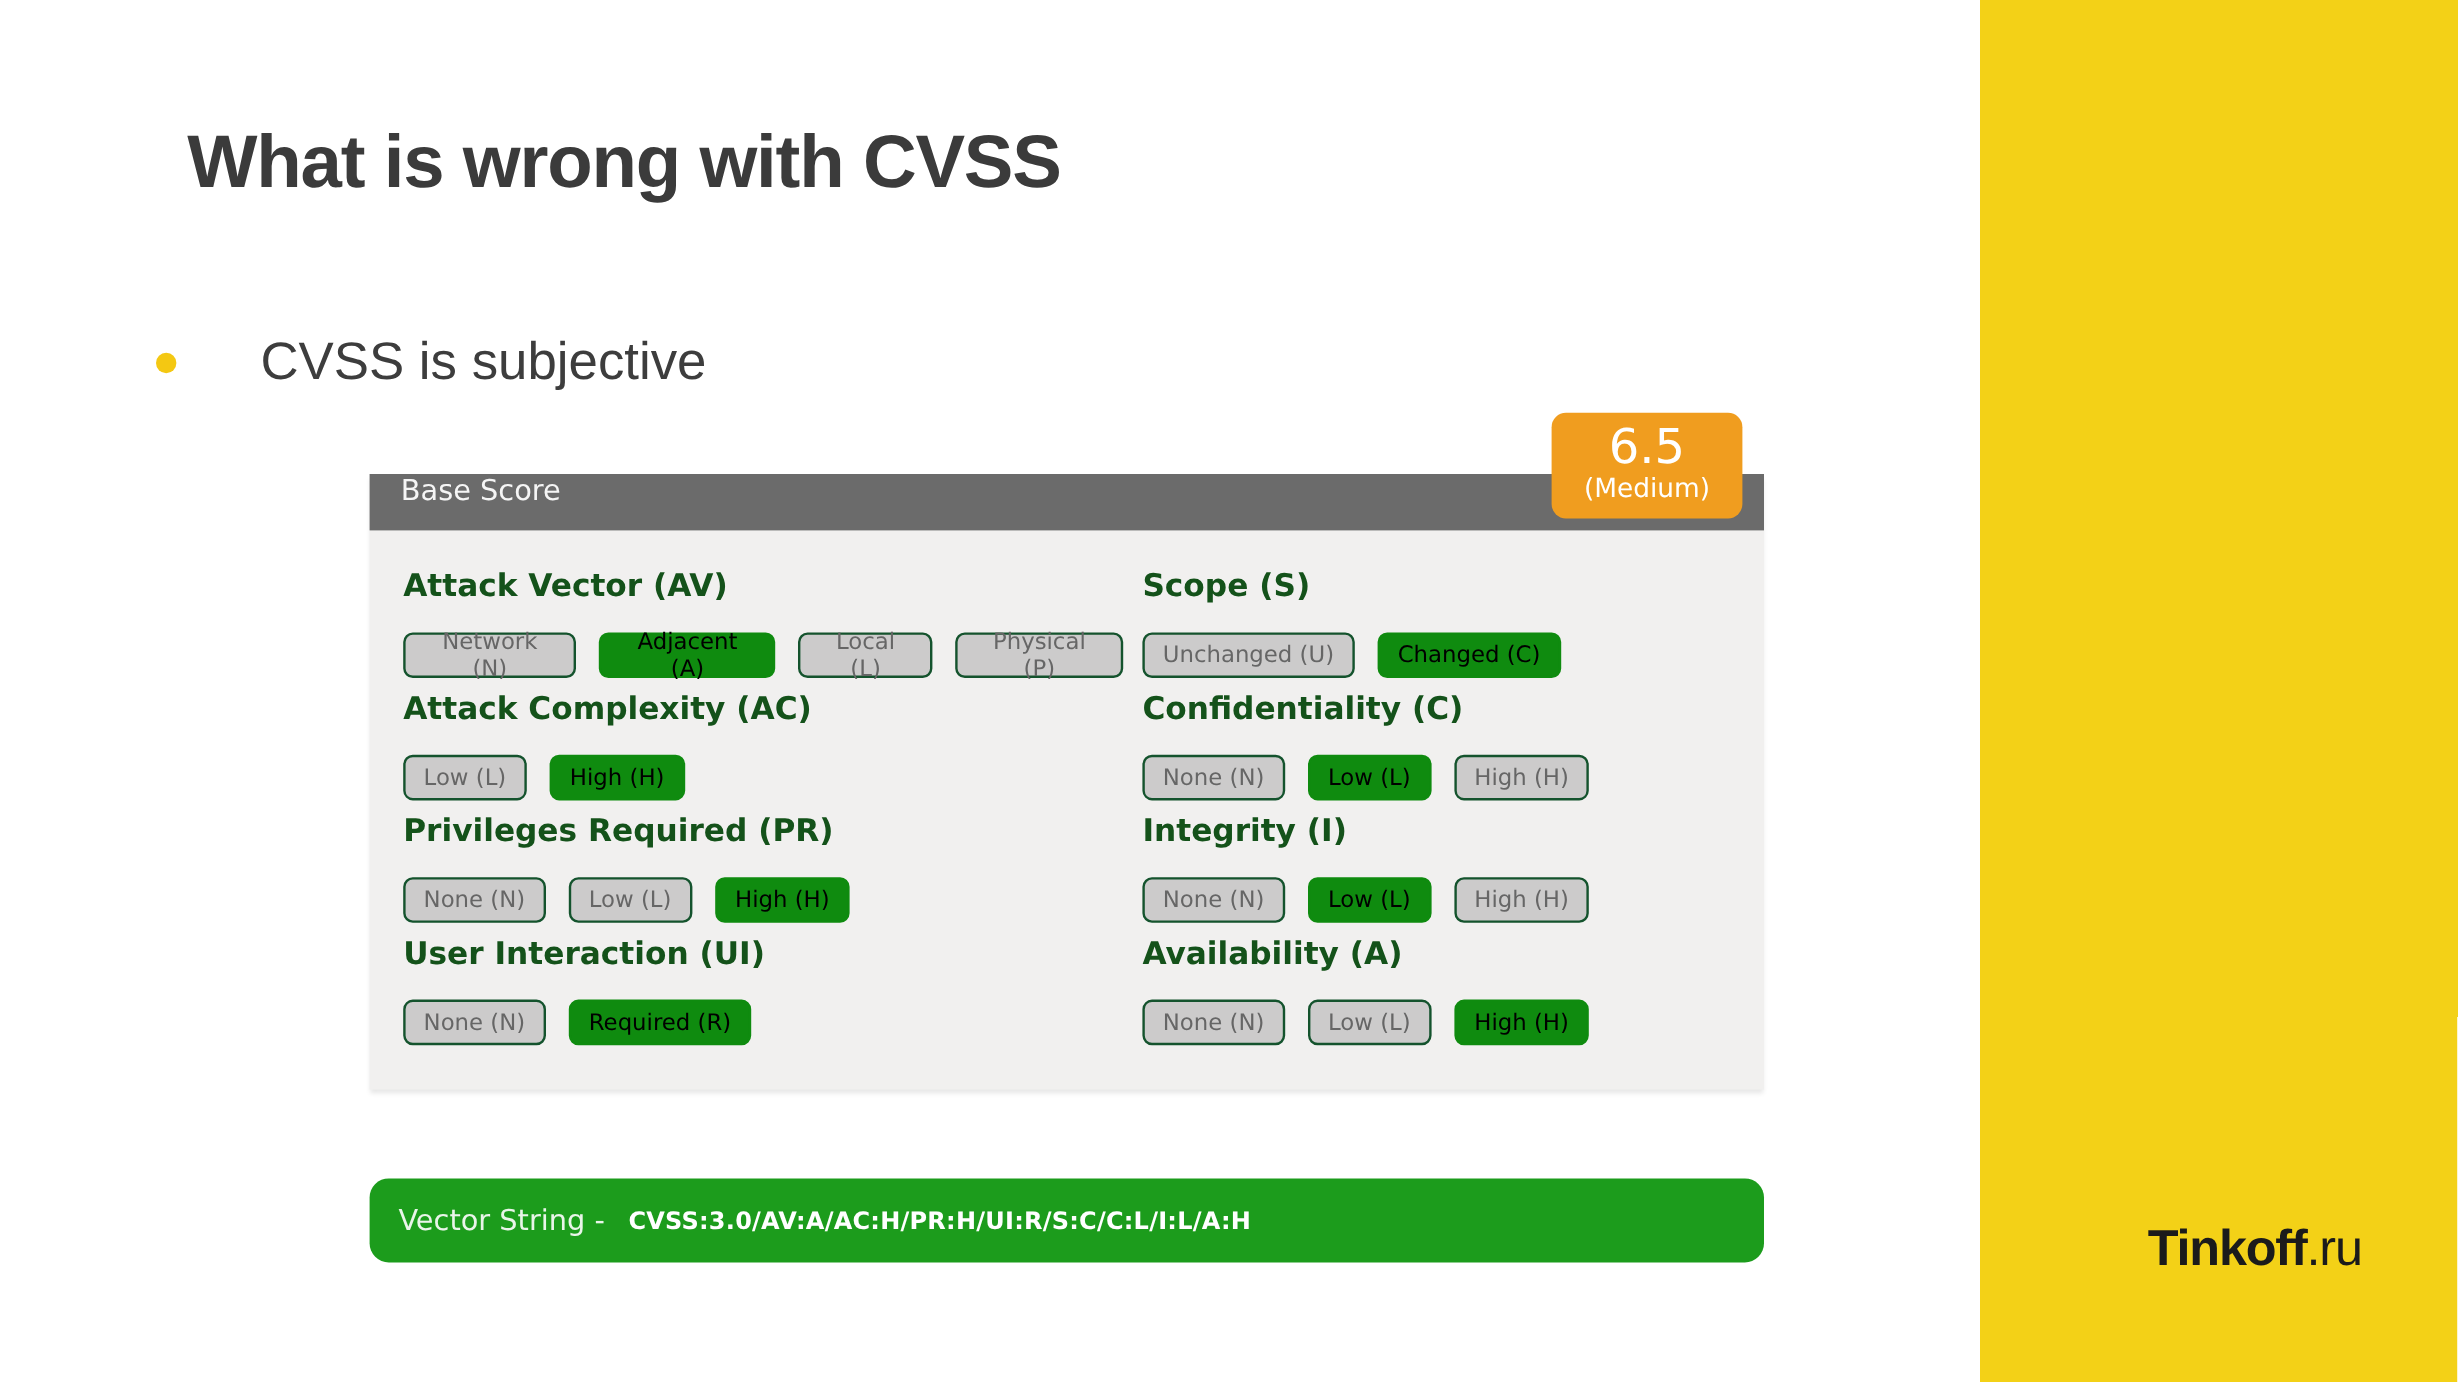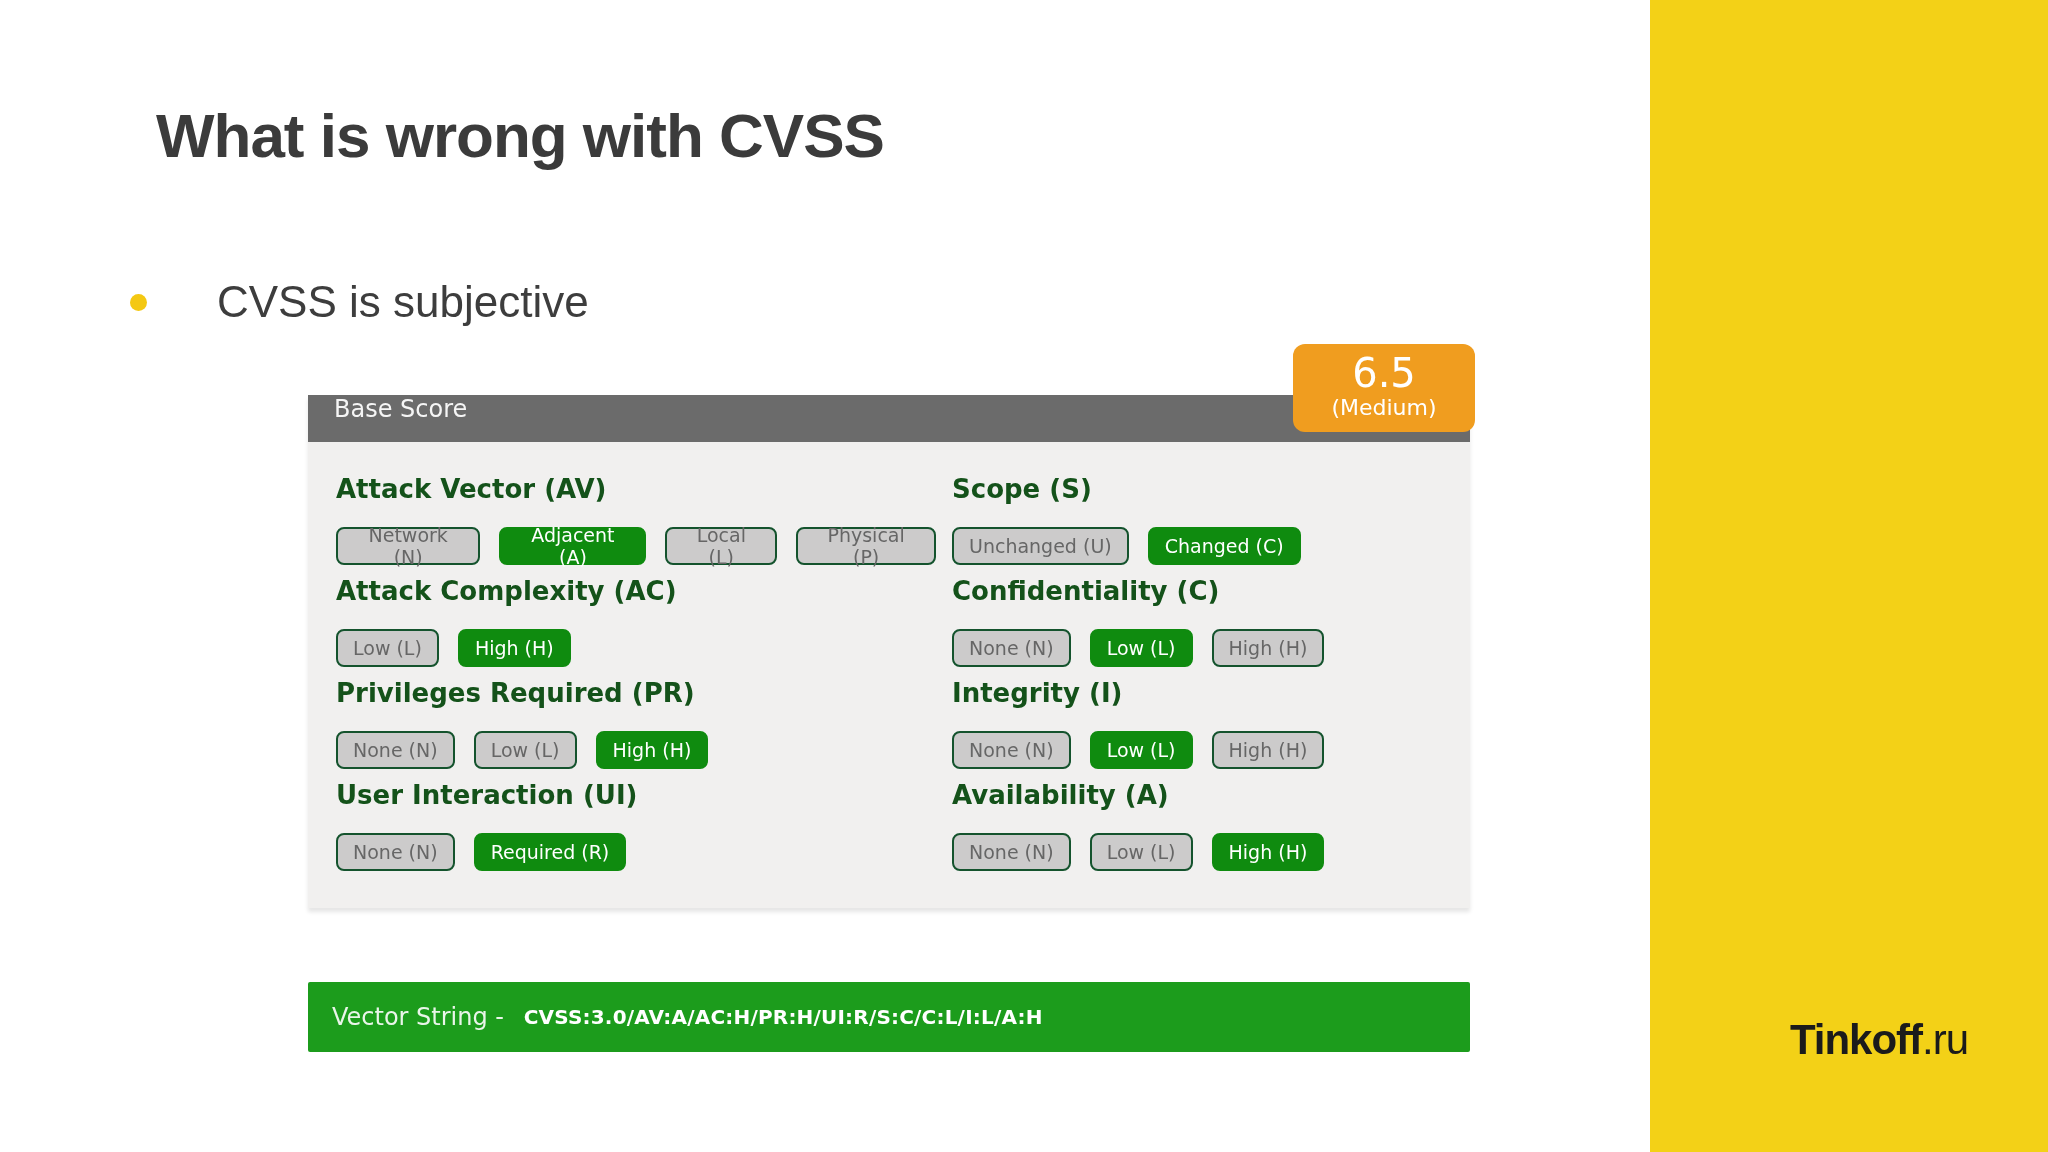--- a/index.html
+++ b/index.html
@@ -32,31 +32,31 @@
   .col-left{left:28px;}
   .col-right{left:644px;}
   .metric-group{margin-bottom:13px;}
   .metric-heading{font-size:26px;line-height:26px;font-weight:700;
                   color:var(--heading-green,#14521A);margin-bottom:25px;}
   .btn-row{display:flex;gap:19px;}
   .opt{font-family:"DejaVu Sans",sans-serif;font-size:19px;height:38px;padding:0 15px;
        border-radius:8px;background:#cccbcb;border:2px solid #14532d;color:#666666;
        display:flex;align-items:center;cursor:pointer;}
   .opt.selected{background:var(--selected-green,#0F8B0F);border-color:var(--selected-green,#0F8B0F);
-                color:#ffffff;}
+                color:#000000;}
 
   
-  .score-badge{position:absolute;left:1293px;top:344px;width:182px;height:88px;z-index:5;
+  .score-badge{position:absolute;left:1293px;top:344px;width:159px;height:88px;z-index:5;
                background:var(--score-orange,#F09D1F);border-radius:12px;color:#ffffff;
                text-align:center;font-family:"DejaVu Sans",sans-serif;}
   .score-value{font-size:40px;line-height:44px;margin-top:7px;}
   .score-severity{font-size:22px;line-height:26px;}
 
   
-  .vector-bar{position:absolute;left:308px;top:982px;width:1162px;height:70px;border-radius:2px;
+  .vector-bar{position:absolute;left:308px;top:982px;width:1162px;height:70px;border-radius:16px;
               background:var(--vector-green,#1C9C1C);display:flex;align-items:center;
               font-family:"DejaVu Sans",sans-serif;}
   .vector-label{color:#e9f5e9;font-size:24px;margin-left:24px;white-space:pre;}
   .vector-value{color:#ffffff;font-size:20px;font-weight:700;margin-left:12px;letter-spacing:0.2px;}
 </style>
 </head>
 <body>
 
 <div class="slide">
 

